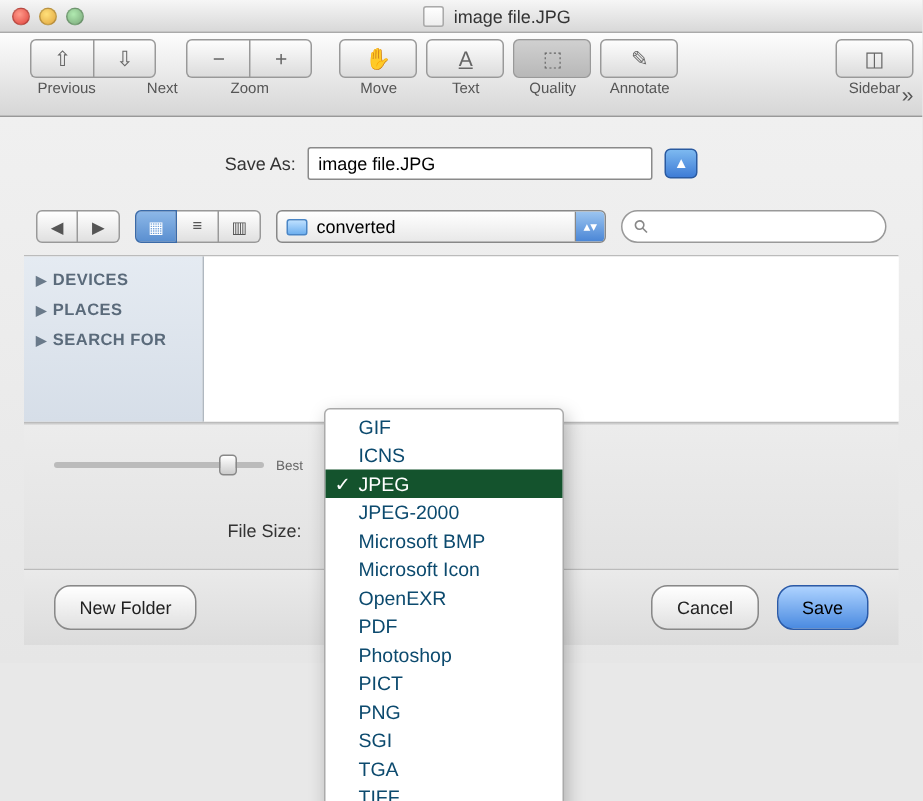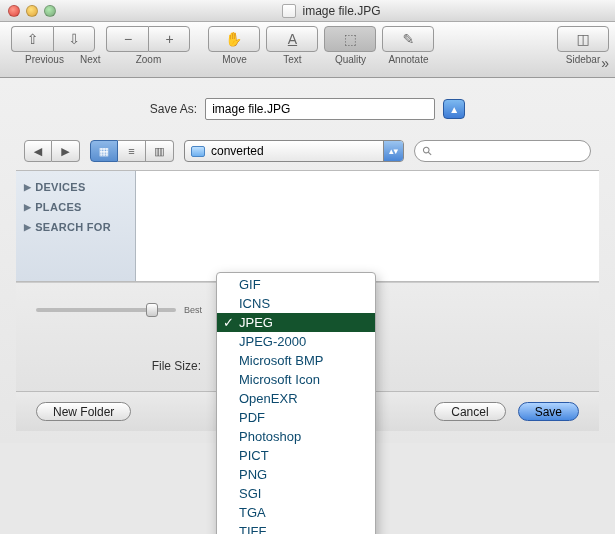--- a/index.html
+++ b/index.html
@@ -53,21 +53,21 @@
   .format-area { padding:14px 20px 10px; background:linear-gradient(#ececec,#e2e2e2); border-top:1px solid #ccc; position:relative;}
   .frow{display:flex;align-items:center;gap:8px;margin:8px 0;}
   .frow .flabel{width:165px;text-align:right;font-size:12px;color:#333;}
   .popbtn{height:22px;min-width:160px;border:1px solid #888;border-radius:4px;background:linear-gradient(#fff,#e6e6e6);position:relative;}
   .popbtn .cap{position:absolute;right:0;top:0;bottom:0;width:20px;background:linear-gradient(#9cc5f0,#4a86d6);border-left:1px solid #888;border-radius:0 3px 3px 0;}
   .slider{width:140px;height:4px;background:#bbb;border-radius:2px;position:relative;}
   .slider .thumb{position:absolute;right:18px;top:-5px;width:12px;height:14px;background:linear-gradient(#fff,#ccc);border:1px solid #888;border-radius:3px;}
   .tick{font-size:9px;color:#666;}
   
   .bottom-row{display:flex;align-items:center;justify-content:space-between;padding:10px 20px;background:linear-gradient(#eaeaea,#dcdcdc);border-top:1px solid #bbb;}
-  .btn{height:19px;padding:0 16px;border:1px solid #888;border-radius:11px;background:linear-gradient(#fff,#e0e0e0);font-size:12px;color:#222;display:flex;align-items:center;}
+  .btn{height:30px;padding:0 16px;border:1px solid #888;border-radius:11px;background:linear-gradient(#fff,#e0e0e0);font-size:12px;color:#222;display:flex;align-items:center;}
   .btn.primary{background:linear-gradient(#aed3ff,#4a8ae0);border-color:#2a5aa8;color:#000;font-weight:500;}
   .btn-group{display:flex;gap:12px;}
   
   .dropdown{position:absolute;left:216px;top:272px;width:160px;background:#fff;border:1px solid #aaa;border-radius:4px;box-shadow:2px 4px 12px rgba(0,0,0,0.25);padding:2px 0;z-index:100;}
   .dd-item{padding:2px 14px 2px 22px;font-size:13px;color:#0c4a6e;position:relative;}
   .dd-item.sel{background:#14532d;color:#fff;}
   .dd-item.sel::before{content:"✓";position:absolute;left:6px;}
 </style>
 </head>
 <body>
@@ -87,21 +87,21 @@
 <div class="toolbar">
   <div class="tgroup">
     <div class="tbtn-row">
       <div class="tbtn left">
           <span class="ico">⇧</span>
         </div>
       <div class="tbtn right">
           <span class="ico">⇩</span>
         </div>
     </div>
-    <div style="display:flex;gap:16px;margin-left:19px;">
+    <div style="display:flex;gap:34px;margin-left:19px;">
       <span class="tlabel">Previous</span>
       <span class="tlabel">Next</span>
     </div>
   </div>
   <div class="tgroup">
     <div class="tbtn-row">
       <div class="tbtn left">
           <span class="ico">−</span>
         </div>
       <div class="tbtn right">
@@ -190,21 +190,21 @@
     <div class="file-pane"></div>
   </div>
 
   <div class="format-area">
     <div class="frow">
       <div class="slider">
           <div class="thumb"></div>
         </div>
       <span class="tick">Best</span>
     </div>
-    <div class="frow" style="margin-top:44px">
+    <div class="frow" style="margin-top:32px">
       <span class="flabel">File Size:</span>
     </div>
   </div>
 
   <div class="bottom-row">
     <div class="btn">
         <span>New Folder</span>
       </div>
     <div class="btn-group">
       <div class="btn">

